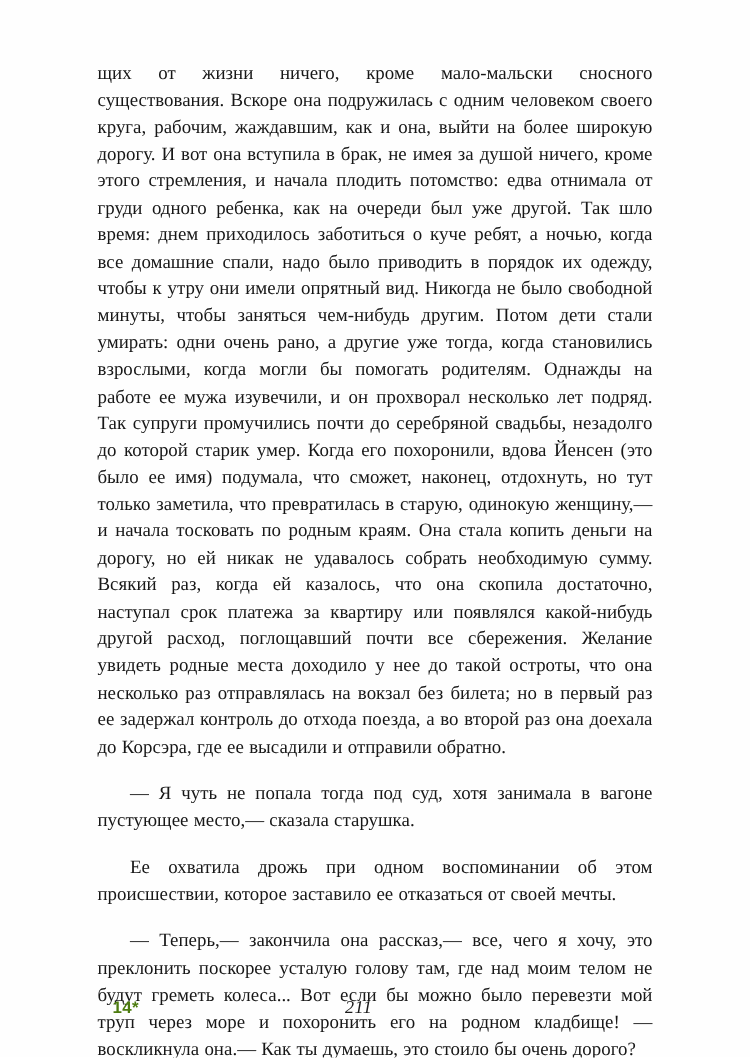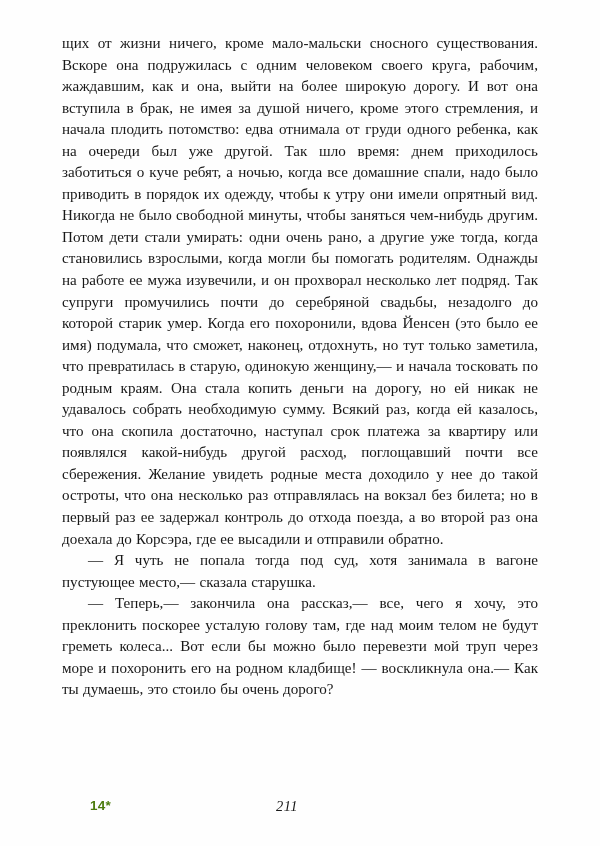--- a/index.html
+++ b/index.html
@@ -24,21 +24,21 @@
   }
 
   .text-block {
     position: absolute;
     left: 62px;
     top: 33px;
     width: 476px;
   }
 
   .para {
-    margin: 0;
+    margin: 16px;
     text-align: justify;
     text-align-last: left;
     font-size: 15.1px;
     line-height: 21.55px;
     letter-spacing: 0.02px;
     word-spacing: 0.4px;
     color: #171717;
     -webkit-font-smoothing: none;
   }
 
@@ -86,20 +86,21 @@
   }
 </style>
 </head>
 <body>
 
 <div class="page">
 
   <div class="text-block">
     <p class="para cont">щих от жизни ничего, кроме мало-мальски сносного существования. Вскоре она подружилась с одним человеком своего круга, рабочим, жаждавшим, как и она, выйти на более широкую дорогу. И вот она вступила в брак, не имея за душой ничего, кроме этого стремления, и начала плодить потомство: едва отнимала от груди одного ребенка, как на очереди был уже другой. Так шло время: днем приходилось заботиться о куче ребят, а ночью, когда все домашние спали, надо было приводить в порядок их одежду, чтобы к утру они имели опрятный вид. Никогда не было свободной минуты, чтобы заняться чем-нибудь другим. Потом дети стали умирать: одни очень рано, а другие уже тогда, когда становились взрослыми, когда могли бы помогать родителям. Однажды на работе ее мужа изувечили, и он прохворал несколько лет подряд. Так супруги промучились почти до серебряной свадьбы, незадолго до которой старик умер. Когда его похоронили, вдова Йенсен (это было ее имя) подумала, что сможет, наконец, отдохнуть, но тут только заметила, что превратилась в старую, одинокую женщину,— и начала тосковать по родным краям. Она стала копить деньги на дорогу, но ей никак не удавалось собрать необходимую сумму. Всякий раз, когда ей казалось, что она скопила достаточно, наступал срок платежа за квартиру или появлялся какой-нибудь другой расход, поглощавший почти все сбережения. Желание увидеть родные места доходило у нее до такой остроты, что она несколько раз отправлялась на вокзал без билета; но в первый раз ее задержал контроль до отхода поезда, а во второй раз она доехала до Корсэра, где ее высадили и отправили обратно.</p>
     <p class="para indent">— Я чуть не попала тогда под суд, хотя занимала в вагоне пустующее место,— сказала старушка.</p>
+    <p class="para indent">Ее охватила дрожь при одном воспоминании об этом происшествии, которое заставило ее отказаться от своей мечты.</p>
     <p class="para indent">— Теперь,— закончила она рассказ,— все, чего я хочу, это преклонить поскорее усталую голову там, где над моим телом не будут греметь колеса... Вот если бы можно было перевезти мой труп через море и похоронить его на родном кладбище! — воскликнула она.— Как ты думаешь, это стоило бы очень дорого?</p>
   </div>
 
   <div class="footer">
     <span class="sig-mark">14*</span>
     <span class="page-number">211</span>
   </div>
 
 </div>
 

